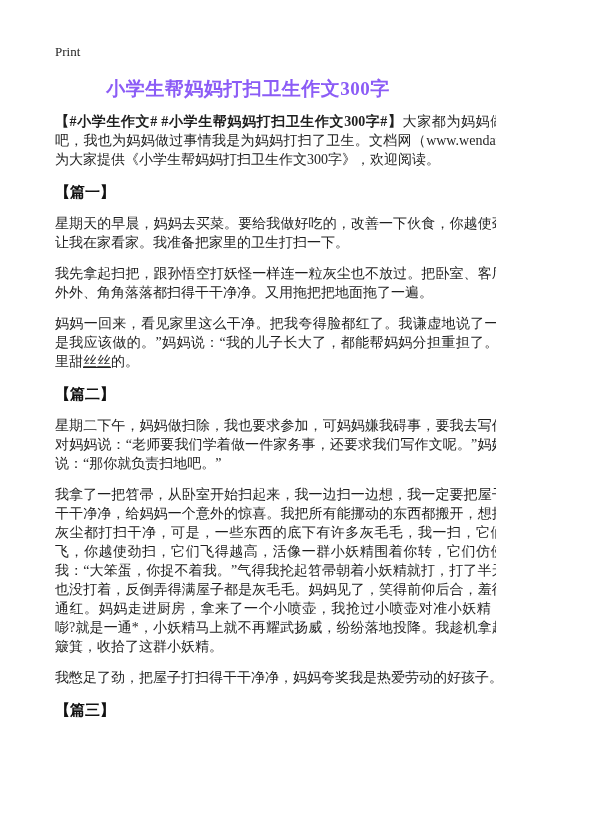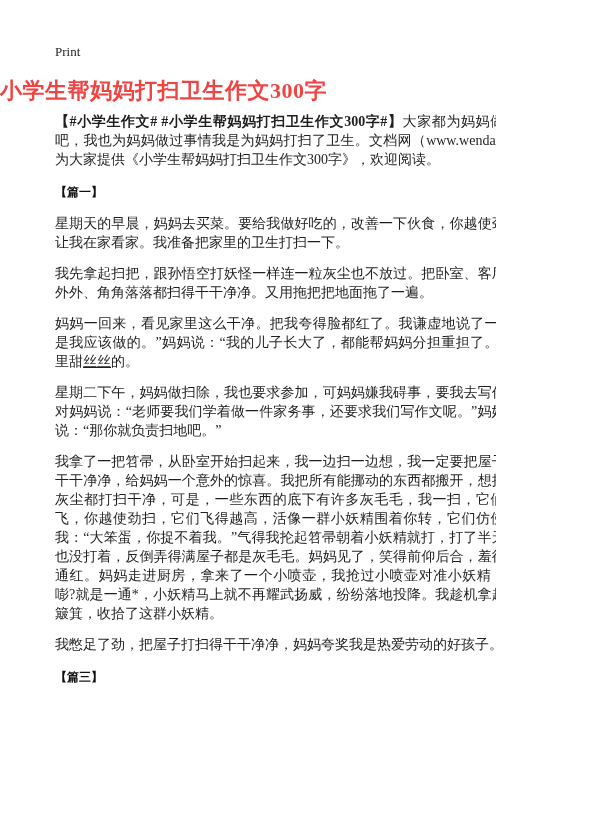--- a/index.html
+++ b/index.html
@@ -23,42 +23,42 @@
     top: 44px;
     font-size: 13px;
     color: #1f1f1f;
     cursor: pointer;
   }
   .doc-title {
     position: absolute;
     left: 0;
     top: 76px;
     width: 100%;
-    text-align: left;
-    font-size: 22px;
+    text-align: center;
+    font-size: 19px;
     font-weight: bold;
-    color: #ef4444;
+    color: #8b5cf6;
     letter-spacing: 0.5px;
     margin: 0;
   }
   .content {
     position: absolute;
     left: 55px;
     top: 112px;
     width: 493px;
     font-size: 14px;
     line-height: 19px;
     text-align: justify;
     color: #1f1f1f;
   }
   .content p {
     margin: 0 0 12px 0;
   }
   .content h2 {
-    font-size: 12px;
+    font-size: 15px;
     font-weight: bold;
     margin: 14px 0 12px 0;
     color: #111111;
   }
   .content .intro-bold {
     font-weight: bold;
   }
   .u {
     text-decoration: underline;
     margin-top: 8px;
@@ -79,20 +79,21 @@
 
     <h2>【篇一】</h2>
 
     <p>星期天的早晨，妈妈去买菜。要给我做好吃的，改善一下伙食，你越使劲扫。就让我在家看家。我准备把家里的卫生打扫一下。</p>
 
 
     <p>我先拿起扫把，跟孙悟空打妖怪一样连一粒灰尘也不放过。把卧室、客厅，里里外外、角角落落都扫得干干净净。又用拖把把地面拖了一遍。</p>
 
     <p><span>妈妈一回来，看见家里这么干净。把我夸得脸都红了。我谦虚地说了一声：“这是我应该做的。”妈妈说：“我的儿子长大了，都能帮妈妈分担重担了。”我的心里甜</span><span class="u">丝丝</span><span>的。</span></p>
 
+    <h2>【篇二】</h2>
 
     <p>星期二下午，妈妈做扫除，我也要求参加，可妈妈嫌我碍事，要我去写作业。我对妈妈说：“老师要我们学着做一件家务事，还要求我们写作文呢。”妈妈想了想说：“那你就负责扫地吧。”</p>
 
     <p>我拿了一把笤帚，从卧室开始扫起来，我一边扫一边想，我一定要把屋子打扫得干干净净，给妈妈一个意外的惊喜。我把所有能挪动的东西都搬开，想把底下的灰尘都打扫干净，可是，一些东西的底下有许多灰毛毛，我一扫，它们却往上飞，你越使劲扫，它们飞得越高，活像一群小妖精围着你转，它们仿佛在嘲笑我：“大笨蛋，你捉不着我。”气得我抡起笤帚朝着小妖精就打，打了半天，一个也没打着，反倒弄得满屋子都是灰毛毛。妈妈见了，笑得前仰后合，羞得我满脸通红。妈妈走进厨房，拿来了一个小喷壶，我抢过小喷壶对准小妖精，嘭?嘭?嘭?就是一通*，小妖精马上就不再耀武扬威，纷纷落地投降。我趁机拿起笤帚和簸箕，收拾了这群小妖精。</p>
 
     <p>我憋足了劲，把屋子打扫得干干净净，妈妈夸奖我是热爱劳动的好孩子。</p>
 
     <h2>【篇三】</h2>
 
   </div>

